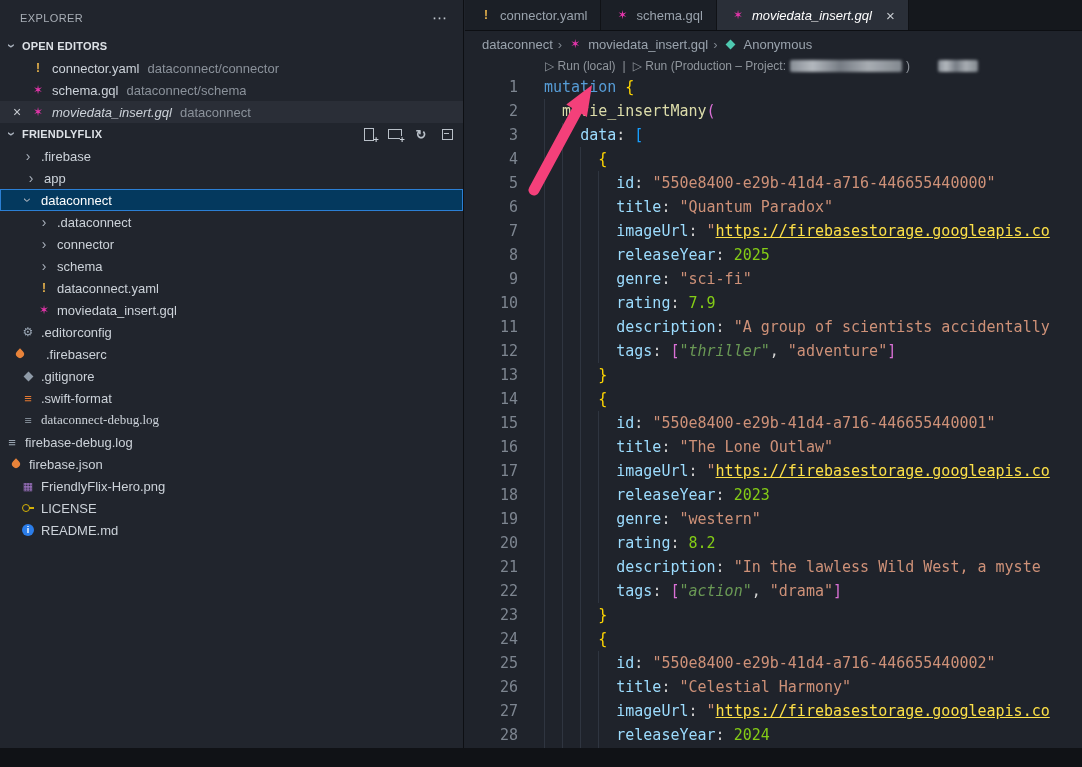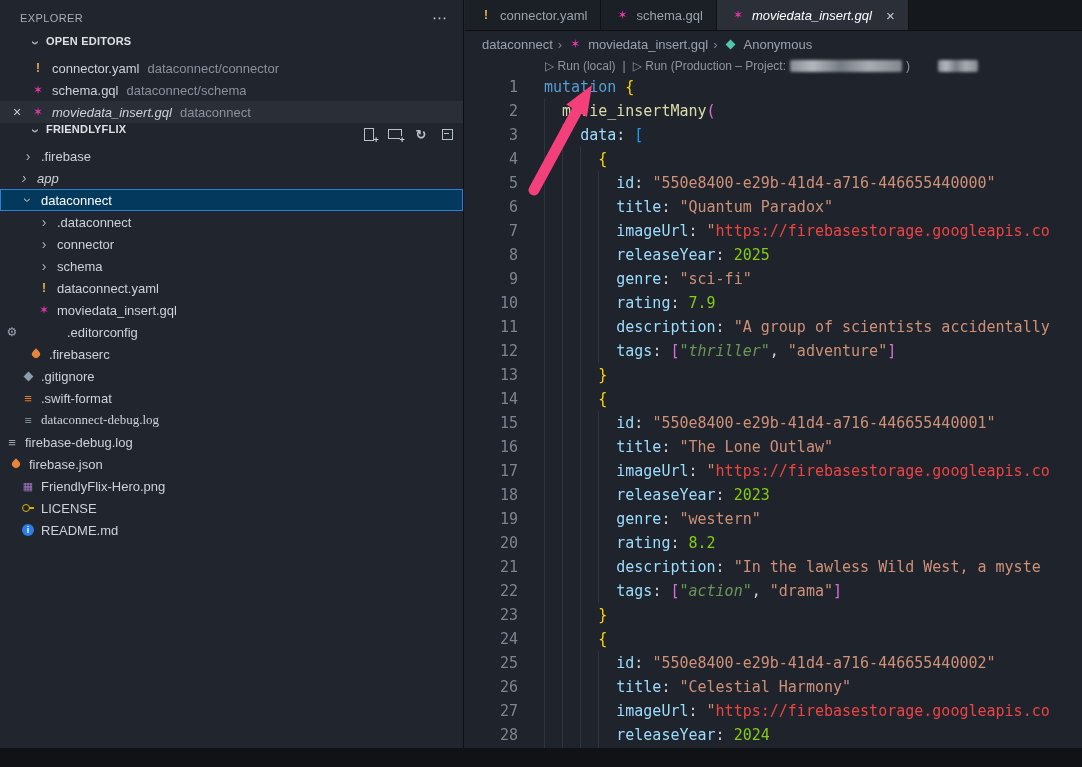--- a/index.html
+++ b/index.html
@@ -5,21 +5,21 @@
   * { margin:0; padding:0; box-sizing:border-box; }
   html,body { background:#101216; }
   body { font-family:"Liberation Sans", sans-serif; }
   #app { position:relative; width:1082px; height:748px; overflow:hidden; background:#1f232b; }
 
   
   #sidebar { position:absolute; left:0; top:0; width:464px; height:767px; background:#21252d; border-right:1px solid #0d0f13; color:#ccd2d9; font-size:13px; }
   .sb-titlebar { height:35px; display:flex; align-items:center; padding:0 16px 0 20px; }
   .sb-title { font-size:11px; letter-spacing:.4px; color:#a8aeb6; }
   .sb-more { margin-left:auto; color:#c2c8cf; font-size:15px; cursor:pointer; }
-  .section-header { height:22px; display:flex; padding:0 8px 0 4px; font-size:11px; font-weight:bold; color:#dde1e6; letter-spacing:.2px;margin-left:24px; }
+  .section-header { height:22px; display:flex; align-items:center; padding:0 8px 0 4px; font-size:11px; font-weight:bold; color:#dde1e6; letter-spacing:.2px; }
   .sec-label { margin-left:2px; }
   .oe-row { height:22px; display:flex; align-items:center; padding-left:30px; position:relative; cursor:pointer; }
   .oe-row.active { background:#2a2e37; }
   .oe-close { position:absolute; left:9px; top:0; width:16px; height:22px; display:flex; align-items:center; justify-content:center; color:#c7ccd1; font-size:14px; }
   .oe-name { margin-left:6px; white-space:nowrap; }
   .oe-name.it { font-style:italic; }
   .oe-desc { margin-left:8px; color:#8b929b; white-space:nowrap; overflow:hidden; }
   .ff-actions { margin-left:auto; display:flex; gap:10px; align-items:center; }
   .trow { height:22px; display:flex; align-items:center; cursor:pointer; white-space:nowrap; }
   .trow.sel { background:#04395e; box-shadow:inset 0 0 0 1px #2b7fd4; color:#ffffff; }
@@ -66,21 +66,21 @@
   .redact.w-lg { width:112px; margin:0 4px; }
   .redact.w-sm { width:40px; margin-left:28px; }
 
   #code { position:relative; height:692px; overflow:hidden; }
   .guide { position:absolute; width:1px; background:#2f3540; }
   .cl { display:flex; height:24px; font-family:"DejaVu Sans Mono", monospace; font-size:15px; line-height:24px; white-space:pre; }
   .lnum { width:53px; text-align:right; color:#7d8590; flex:none; }
   .src { padding-left:26px; }
   .tk-pl { color:#d4d4d4; } .tk-kw { color:#569cd6; } .tk-fn { color:#dcdcaa; }
   .tk-key { color:#9cdcfe; } .tk-pu { color:#d4d4d4; } .tk-s { color:#ce9178; }
-  .tk-ln { color:#ef4444; } .tk-n { color:#84cc16; }
+  .tk-ln { color:#fde047; text-decoration:underline; } .tk-n { color:#84cc16; }
   .tk-b1 { color:#ffd602; } .tk-b2 { color:#da70d6; } .tk-b3 { color:#179fff; }
   .tk-em { color:#6a9955; font-style:italic; }
 
   #arrow { position:absolute; left:0; top:0; width:1082px; height:767px; pointer-events:none; z-index:10; }
 </style>
 </head>
 <body>
 
 <div id="app">
 
@@ -123,21 +123,21 @@
         <span class="ic ic-refresh"></span>
         <span class="ic ic-collapse"></span>
       </span>
     </div>
 
     <div id="tree">
         <div class="trow" style="padding-left: 20px;">
           <span class="chev"></span>
           <span class="tlabel">.firebase</span>
         </div>
-        <div class="trow" style="padding-left: 16px; font-style: italic;">
+        <div class="trow" style="padding-left: 23px;">
           <span class="chev"></span>
           <span class="tlabel">app</span>
         </div>
         <div class="trow sel" style="padding-left: 20px;">
           <span class="chev down"></span>
           <span class="tlabel">dataconnect</span>
         </div>
         <div class="trow" style="padding-left: 36px;">
           <span class="chev"></span>
           <span class="tlabel">.dataconnect</span>
@@ -151,25 +151,25 @@
           <span class="tlabel">schema</span>
         </div>
         <div class="trow" style="padding-left: 36px;">
           <span class="ic ic-warn"></span>
           <span class="tlabel">dataconnect.yaml</span>
         </div>
         <div class="trow" style="padding-left: 36px;">
           <span class="ic ic-gql"></span>
           <span class="tlabel">moviedata_insert.gql</span>
         </div>
-        <div class="trow" style="padding-left: 4px; gap: 42px;">
+        <div class="trow" style="padding-left: 20px;">
           <span class="ic ic-gear"></span>
           <span class="tlabel">.editorconfig</span>
         </div>
-        <div class="trow" style="padding-left: 28px;">
+        <div class="trow" style="padding-left: 12px; gap: 13px;">
           <span class="ic ic-flame"></span>
           <span class="tlabel">.firebaserc</span>
         </div>
         <div class="trow" style="padding-left: 20px;">
           <span class="ic ic-git"></span>
           <span class="tlabel">.gitignore</span>
         </div>
         <div class="trow" style="padding-left: 20px;">
           <span class="ic ic-swift"></span>
           <span class="tlabel">.swift-format</span>

